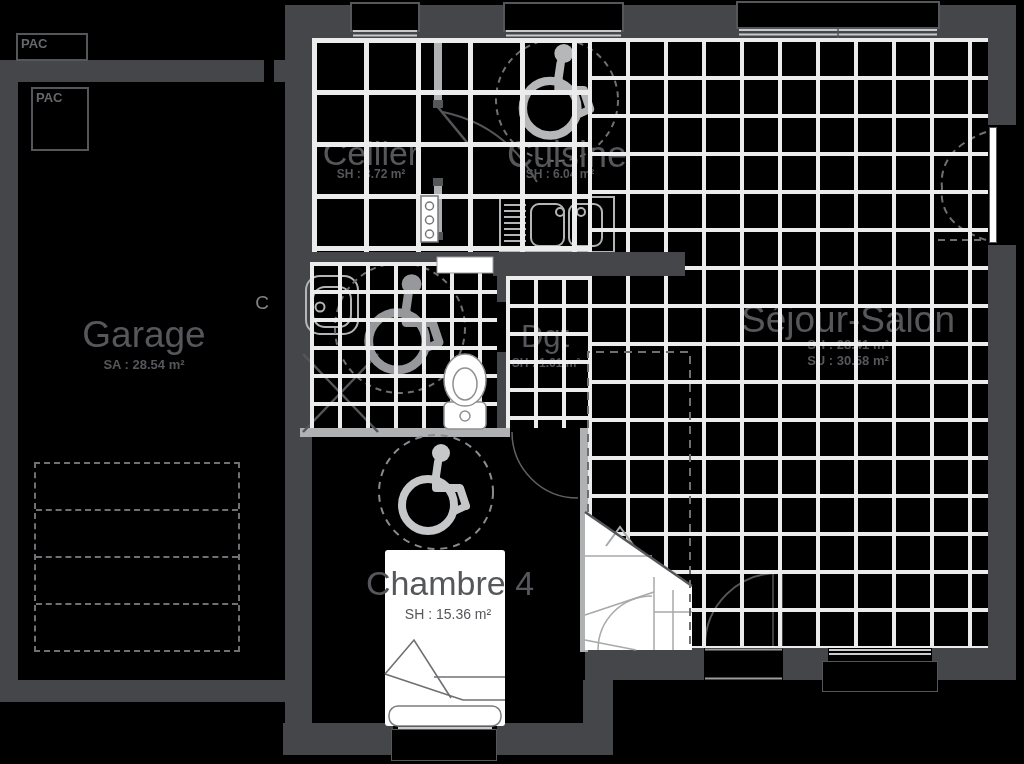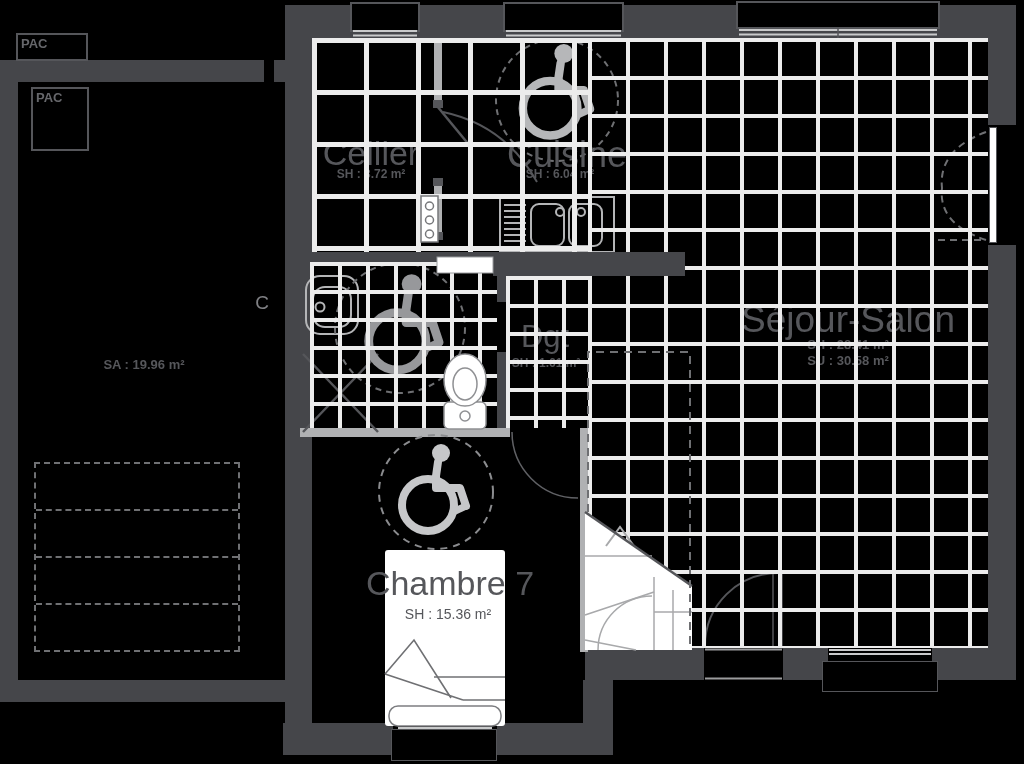--- a/index.html
+++ b/index.html
@@ -83,36 +83,37 @@
     <span class="pactxt">PAC</span>
   </div>
   <div class="pacbox" style="left:31px;top:87px;width:58px;height:64px;">
     <span class="pactxt">PAC</span>
   </div>
   <div class="dashzone" style="left:34px;top:462px;width:206px;height:190px;"></div>
   <div class="dashline" style="left:36px;top:509px;width:202px;"></div>
   <div class="dashline" style="left:36px;top:556px;width:202px;"></div>
   <div class="dashline" style="left:36px;top:603px;width:202px;"></div>
 
-  <div class="label rarea" style="left:44px;top:358px;width:200px;">SA : 19.96 m²</div>
+  <div class="label rname" style="left:44px;top:316px;width:200px;font-size:37px;">Garage</div>
+  <div class="label rarea" style="left:44px;top:358px;width:200px;">SA : 28.54 m²</div>
 
   <div class="label rname" style="left:271px;top:136px;width:200px;font-size:34px;">Cellier</div>
   <div class="label rarea" style="left:271px;top:168px;width:200px;font-size:12px;">SH : 3.72 m²</div>
 
   <div class="label rname" style="left:467px;top:136px;width:200px;font-size:36px;">Cuisine</div>
   <div class="label rarea" style="left:460px;top:168px;width:200px;font-size:12px;">SH : 6.04 m²</div>
 
   <div class="label rname" style="left:718px;top:301px;width:260px;font-size:37px;">Séjour-Salon</div>
   <div class="label rarea" style="left:718px;top:338px;width:260px;">SH : 28.41 m²</div>
   <div class="label rarea" style="left:718px;top:354px;width:260px;">SU : 30.58 m²</div>
 
   <div class="label rname" style="left:495px;top:321px;width:100px;font-size:31px;">Dgt</div>
   <div class="label rarea" style="left:496px;top:357px;width:100px;font-size:12px;">SH : 1.61 m²</div>
 
-  <div class="label rname top" style="left:350px;top:566px;width:200px;font-size:34px;">Chambre 7</div>
+  <div class="label rname top" style="left:350px;top:566px;width:200px;font-size:34px;">Chambre 4</div>
   <div class="label rarea top reg" style="left:348px;top:607px;width:200px;">SH : 15.36 m²</div>
 
   <div class="label" style="left:252px;top:293px;width:20px;font-size:19px;color:#808185;">C</div>
 
   <svg class="layer" width="1024" height="764" viewBox="0 0 1024 764">
     <defs>
       <g id="wc-shape">
         <circle cx="56" cy="11" r="9" fill="currentColor"></circle>
         <path d="M 53 20 L 51 34 L 51 46 L 75 46 L 81 64" stroke="currentColor" stroke-width="8" fill="none" stroke-linecap="round" stroke-linejoin="round"></path>
         <circle cx="43" cy="63" r="26" stroke="currentColor" stroke-width="8" fill="none"></circle>

